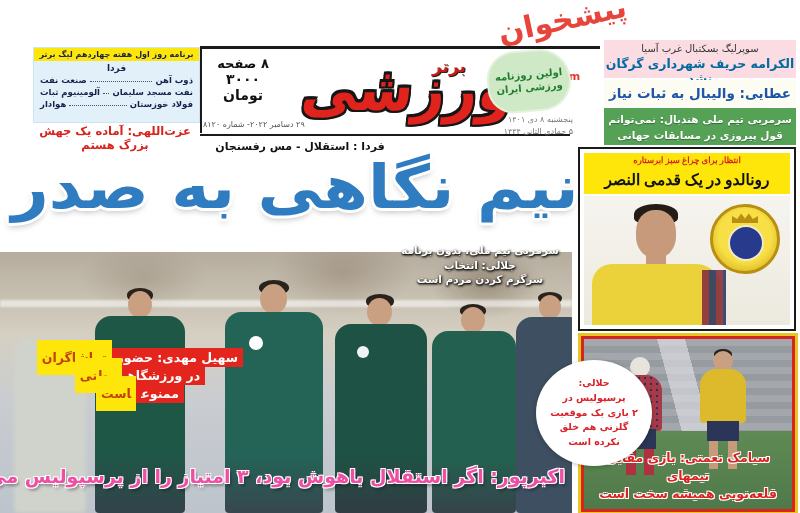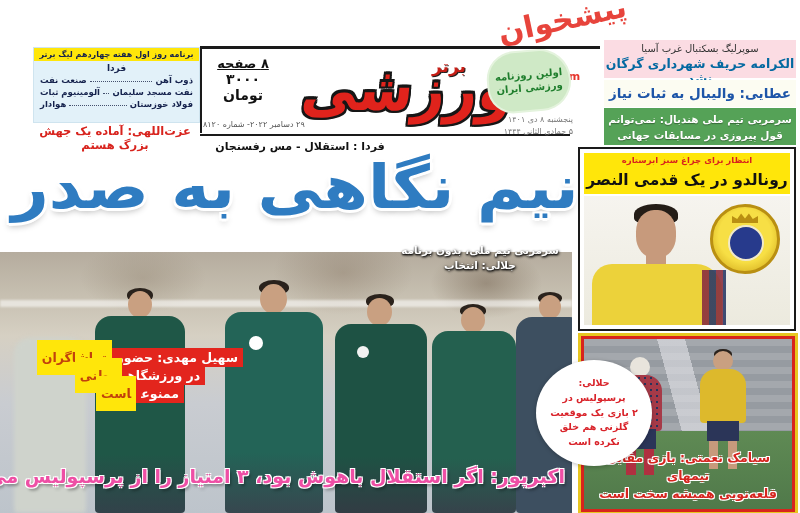--- a/index.html
+++ b/index.html
@@ -13,21 +13,21 @@
   .vrule{background:#1a1a1a;width:2px;}
   .watermark{color:#e6352c;font-weight:bold;font-size:30px;transform:rotate(-12deg);opacity:.92;}
   .watermark-url{color:#e6352c;font-weight:bold;font-size:11px;direction:ltr;margin-top:32px;}
   .fixtures{background:#e2f1f9;border:1px solid #cfe4ef;}
   .fixtures-title{background:#ffe60a;color:#15224d;font-size:8px;font-weight:bold;text-align:center;padding:2px 1px;}
   .fixtures-sub{color:#15224d;font-size:9px;font-weight:bold;text-align:center;margin:2px 0 1px;}
   .fx-row{display:flex;align-items:flex-end;font-size:8.5px;font-weight:bold;color:#15224d;padding:1px 6px;}
   .fx-dots{flex:1;border-bottom:1px dotted #44506e;margin:0 3px 3px;}
   .red-note{color:#d8231d;font-weight:bold;font-size:11.5px;text-align:center;}
   .price{color:#111;font-weight:bold;text-align:center;}
-  .price .l1{font-size:13px;text-decoration:underline;}
+  .price .l1{font-size:13px;}
   .price .l2{font-size:14px;}
   .issue-line{color:#555;font-size:8px;}
   .logo-main{
     color:#e0231c;font-weight:bold;font-size:56px;letter-spacing:-2px;
     transform:skewX(-6deg) scaleY(1.08);transform-origin:center;
     text-shadow:2px 2px 0 #161616,-2px -2px 0 #161616,2px -2px 0 #161616,-2px 2px 0 #161616,0 2px 0 #161616,2px 0 0 #161616,0 -2px 0 #161616,-2px 0 0 #161616;
     white-space:nowrap;text-align:center;
   }
   .logo-top{color:#c61f17;font-weight:bold;font-size:17px;text-shadow:1px 1px 0 #222;}
   .badge{
@@ -158,21 +158,21 @@
   </div>
   <div class="abs whitebox" style="left:604px;top:80px;width:192px;height:27px;">
     <div class="blue-head">عطایی: والیبال به ثبات نیاز دارد</div>
   </div>
   <div class="abs greenbox" style="left:604px;top:108px;width:192px;height:34px;">
     <div>سرمربی تیم ملی هندبال: نمی‌توانم</div>
     <div>قول پیروزی در مسابقات جهانی بدهم</div>
   </div>
 
   <div class="abs ron-box" style="left:578px;top:147px;width:214px;height:180px;">
-    <div class="abs ron-yellow" style="left:4px;top:4px;right:4px;height:41px;">
+    <div class="abs ron-yellow" style="left:4px;top:4px;right:4px;height:41px;font-family:Liberation Serif, serif;">
       <div class="ron-kicker">انتظار برای چراغ سبز ابرستاره</div>
       <div class="ron-head">رونالدو در یک قدمی النصر</div>
     </div>
     <div class="abs ron-photo" style="left:4px;top:47px;right:4px;bottom:4px;">
       <div class="abs hair" style="left:50px;top:8px;width:44px;height:20px;border-radius:50% 50% 30% 30%;"></div>
       <div class="abs skin" style="left:52px;top:14px;width:40px;height:48px;border-radius:45%;"></div>
       <div class="abs skin" style="left:62px;top:58px;width:20px;height:14px;"></div>
       <div class="abs ron-bib" style="left:8px;top:68px;width:130px;height:62px;"></div>
       <div class="abs ron-stripes" style="left:118px;top:74px;width:24px;height:56px;"></div>
       <div class="abs crest-outer" style="right:10px;top:8px;width:64px;height:64px;">
@@ -247,20 +247,21 @@
     <div class="player" style="left:516px;top:40px;width:70px;height:221px;">
       <div class="p-hair" style="left:22px;top:0;width:24px;height:12px;"></div>
       <div class="p-head" style="left:23px;top:3px;width:22px;height:24px;"></div>
       <div class="p-torso" style="left:0;top:25px;width:70px;height:196px;background:#3d4f60;"></div>
     </div>
   </div>
 
   <div class="abs quote-white" style="left:385px;top:243px;width:190px;z-index:15;">
     <div>سرمربی تیم ملی، بدون برنامه</div>
     <div>جلالی: انتخاب</div>
+    <div>سرگرم کردن مردم است</div>
   </div>
 
   <div class="abs" style="left:20px;top:350px;width:240px;z-index:15;">
     <div class="cap-line">
       <span class="cap-red">سهیل مهدی: حضور</span><span class="cap-yel">تماشاگران</span>
     </div>
     <div class="cap-line">
       <span class="cap-red">در ورزشگاه</span><span class="cap-yel">وطنی</span>
     </div>
     <div class="cap-line">

